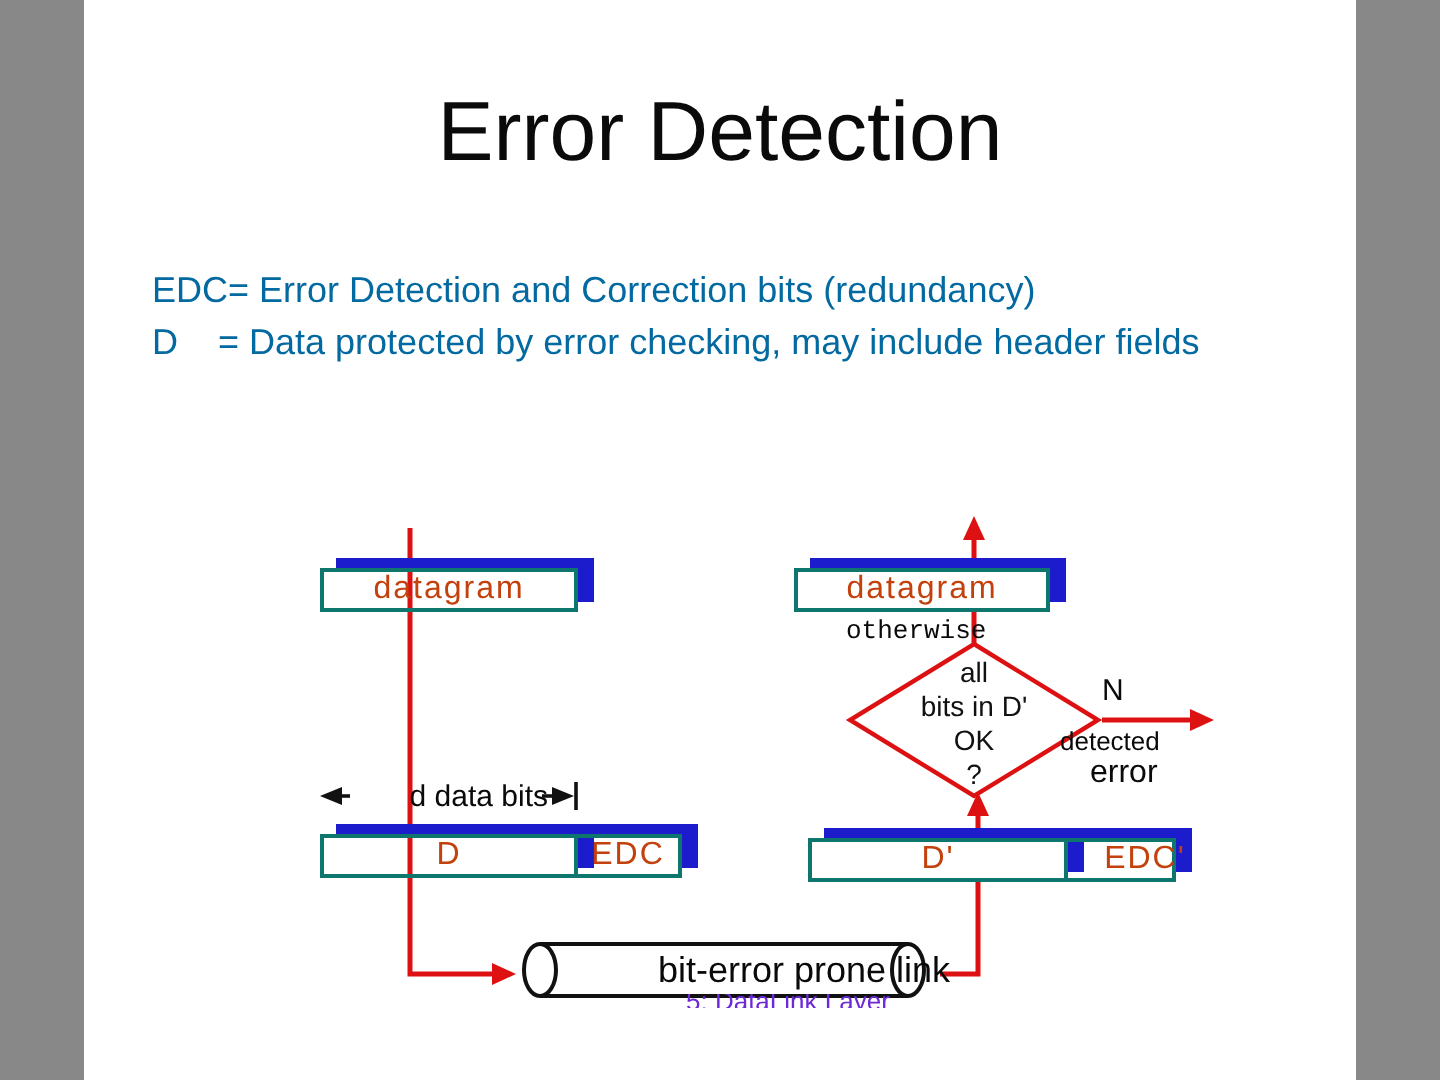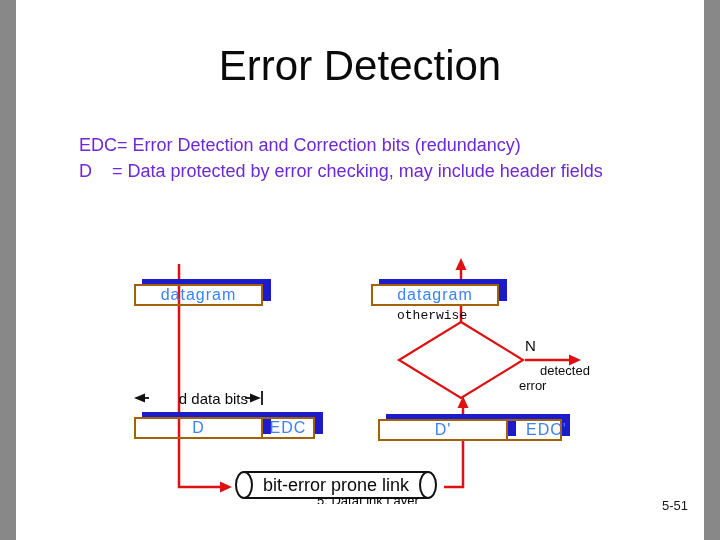--- a/index.html
+++ b/index.html
@@ -1,57 +1,57 @@
 <!DOCTYPE html>
 <html><head>
 <meta charset="utf-8">
 <style>
   html,body{margin:0;padding:0;background:#888;}
   .slide{
     position:relative;
-    width:688px;height:540px;
+    width:636px;height:540px;
     background:#ffffff;
     font-family:"Liberation Sans","DejaVu Sans",sans-serif;
     color:#111;
     overflow:hidden;
     margin:0 auto;
   }
   .title{
     position:absolute;left:0;right:0;top:42px;
     text-align:center;
     font-size:42px;
     letter-spacing:0px;
     color:#0a0a0a;
   }
   .body-text{
-    position:absolute;left:63px;top:132px;right:30px;
-    font-size:18px;line-height:26px;color:#6d28d9;
+    position:absolute;left:34px;top:132px;right:30px;
+    font-size:18px;line-height:26px;color:#0369a1;
   }
   .body-line{white-space:pre;}
   .diagram-svg{position:absolute;left:0;top:0;z-index:1;}
   .dbox{
     position:absolute;
     box-sizing:border-box;
-    border:2px solid #a16207;
+    border:2px solid #0f766e;
     background:transparent;
     display:flex;align-items:center;justify-content:center;
-    font-size:16px;letter-spacing:1px;color:#3b82f6;
+    font-size:16px;letter-spacing:1px;color:#c2410c;
     z-index:2;
   }
   .shadowed{box-shadow:8px -5px 0 0 #1c1ccd;}
   .lbl{position:absolute;z-index:3;color:#0a0a0a;background:transparent;}
   .diamond-text{
     position:absolute;left:395px;top:328px;width:100px;
     text-align:center;font-size:14px;line-height:17px;z-index:3;
   }
   .footer-clip{
     position:absolute;left:301px;top:497px;width:150px;height:7px;
     overflow:hidden;z-index:4;
   }
-  .footer-clip span{display:block;margin-top:-4px;font-size:13px;color:#000000;}
+  .footer-clip span{display:block;margin-top:-4px;font-size:13px;color:#6d28d9;}
   .page-num{position:absolute;left:646px;top:498px;font-size:13px;color:#1a1a1a;z-index:4;}
 </style>
 </head>
 <body>
 
 <div class="slide">
 
   <div class="title">Error Detection</div>
 
   <div class="body-text">
@@ -103,32 +103,38 @@
   <div class="dbox shadowed" style="left:245px;top:417px;width:54px;height:22px;">
     <span>EDC</span>
   </div>
 
   <div class="dbox shadowed" style="left:355px;top:284px;width:128px;height:22px;">
     <span>datagram</span>
   </div>
 
   <div class="lbl" style="left:381px;top:308px;font-size:13px;font-family:Liberation Mono, monospace;">otherwise</div>
 
+  <div class="diamond-text">
+    <div>all</div>
+    <div>bits in D'</div>
+    <div>OK</div>
+    <div>?</div>
+  </div>
 
   <div class="lbl" style="left:509px;top:337px;font-size:15px;">N</div>
-  <div class="lbl" style="left:524px;top:363px;font-size:13px;">detected</div>
-  <div class="lbl" style="left:503px;top:378px;font-size:13px;">error</div>
+  <div class="lbl" style="left:488px;top:363px;font-size:13px;">detected</div>
+  <div class="lbl" style="left:503px;top:378px;font-size:16px;">error</div>
 
   <div class="dbox shadowed" style="left:362px;top:419px;width:130px;height:22px;">
     <span>D'</span>
   </div>
   <div class="dbox shadowed" style="left:490px;top:419px;width:56px;height:22px;padding-left:25px;">
     <span>EDC'</span>
   </div>
 
-  <div class="lbl" style="left:234px;top:475px;width:172px;text-align:center;font-size:18px;">bit-error prone link</div>
+  <div class="lbl" style="left:234px;top:475px;width:172px;text-align:center;font-size:18px;padding-left:40px;">bit-error prone link</div>
 
   <div class="footer-clip">
     <span>5: DataLink Layer</span>
   </div>
   <div class="page-num">5-51</div>
 
 </div>
 
 </body></html>

